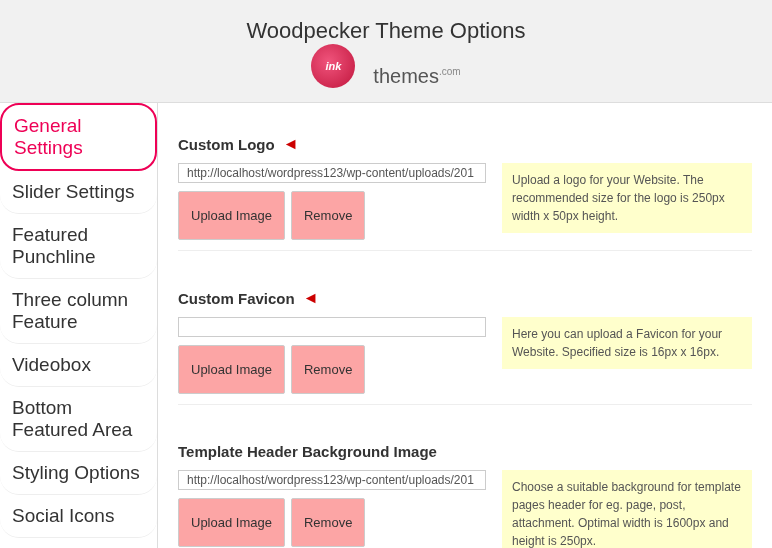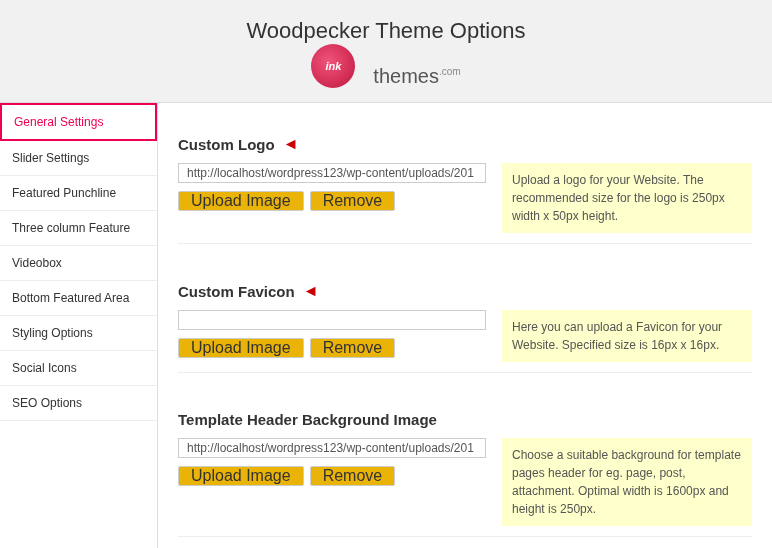--- a/index.html
+++ b/index.html
@@ -9,36 +9,36 @@
     .header-title { font-size: 22px; font-weight: normal; color: #333; }
     .logo-container { display: flex; align-items: flex-end; }
     .logo-circle { width: 44px; height: 44px; background: radial-gradient(circle at 40% 40%, #f0547c, #c0153c); border-radius: 50%; display: flex; align-items: center; justify-content: center; }
     .logo-circle span { color: white; font-size: 11px; font-weight: bold; font-style: italic; }
     .logo-text { font-size: 20px; color: #555; margin-left: 18px; }
     .logo-text .com { font-size: 10px; color: #888; vertical-align: super; }
 
     .main-layout { display: flex; background: white; }
 
     .sidebar { width: 158px; border-right: 1px solid #ddd; background: white; flex-shrink: 0; }
-    .sidebar-item { padding: 10px 12px; border-bottom: 1px solid #eee; cursor: pointer; font-size: 12px; color: #333; }
+    .sidebar-item { padding: 10px 12px; border-bottom: 1px solid #eee; cursor: pointer; font-size: 19px; color: #333; border-radius: 19px; }
     .sidebar-item.active { border: 2px solid #e05; color: #e05; background: white; font-weight: normal; }
 
     .content { flex: 1; padding: 0 20px 20px 20px; overflow-y: auto; max-height: 460px; }
 
     .section { margin-bottom: 20px; padding-top: 18px; border-bottom: 1px solid #eee; padding-bottom: 10px; margin-top: 14px; }
     .section-title { font-size: 15px; font-weight: bold; color: #333; margin-bottom: 10px; display: flex; align-items: center; gap: 8px; }
     .arrow-icon { color: #cc0000; font-size: 16px; }
 
     .field-row { display: flex; align-items: flex-start; gap: 16px; }
     .field-left { flex: 1; }
     .field-right { width: 250px; background: #ffffcc; padding: 8px 10px; font-size: 12px; color: #555; line-height: 1.5; min-height: 50px; }
 
     .text-input { width: 100%; padding: 5px 8px; border: 1px solid #ccc; font-size: 12px; color: #555; height: 20px; margin-bottom: 8px; }
     .btn-row { display: flex; gap: 6px; }
-    .btn { padding: 0 12px; background: #eab308; border: 1px solid #ccc; cursor: pointer; font-size: 16px; color: #333; border-radius: 2px; }
+    .btn { padding: 16px 12px; background: #fca5a5; border: 1px solid #ccc; cursor: pointer; font-size: 13px; color: #333; border-radius: 2px; }
   </style>
 </head>
 <body>
 
 <div class="header">
   <h1 class="header-title">Woodpecker Theme Options</h1>
   <div class="logo-container">
     <div class="logo-circle">
       <span>ink</span>
     </div>

